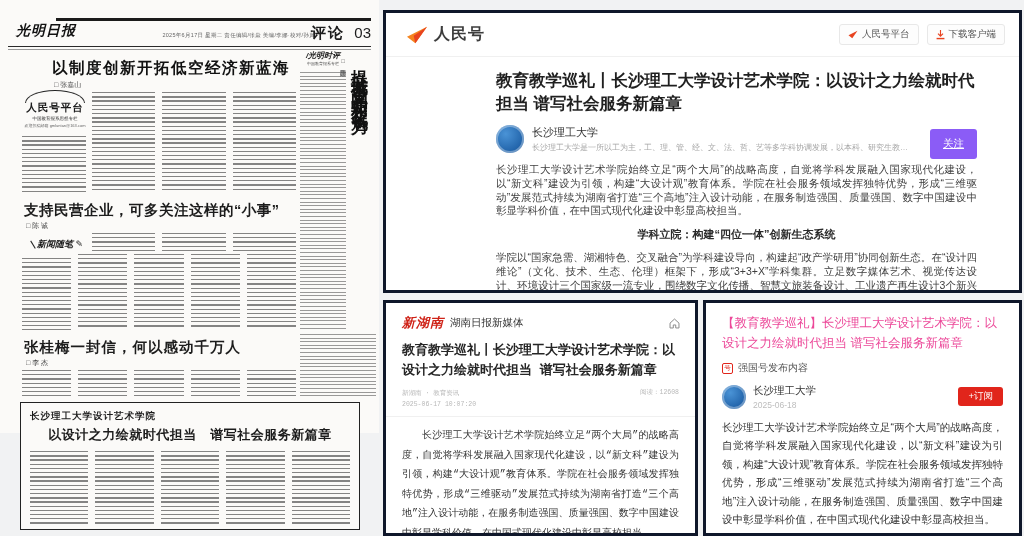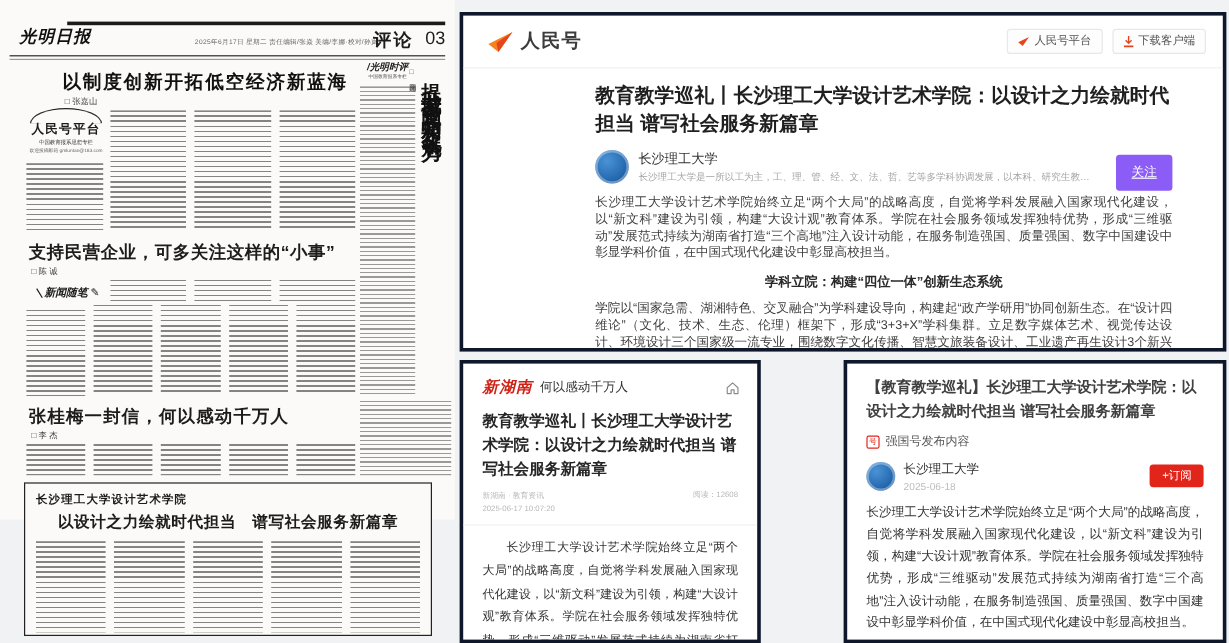--- a/index.html
+++ b/index.html
@@ -85,37 +85,37 @@
   .rmh-author .nm { font-size:11px; color:#333; }
   .rmh-author .ds { font-size:8px; color:#a5a5a5; margin-top:2px; white-space:nowrap;
     overflow:hidden; text-overflow:ellipsis; max-width:380px; }
   .followbtn { position:absolute; right:0; top:4px; background:#8b5cf6; color:#fff; font-size:10.5px;
     padding:8px 13px; border-radius:3px; cursor:pointer;text-decoration:underline; }
   .rmh-p { margin-top:10px; font-size:10.5px; color:#3e3e3e; line-height:1.32; text-align:justify; }
   .rmh-sub { margin-top:9px; text-align:center; font-size:11px; font-weight:800; color:#2a2a2a; }
   .rmh-p2 { margin-top:9px; }
 
   
-  #xhn { left:383px; top:300px; width:251px; height:236px;
-    font-family:Liberation Sans, sans-serif; }
+  #xhn { left:383px; top:300px; width:315px; height:236px;
+    font-family:Liberation Mono, monospace; }
   .xhn-head { display:flex; align-items:center; padding:11px 14px 0 16px; }
   .xhn-logo { font-style:italic; font-weight:bold; font-size:13px; color:#cf2318;
     letter-spacing:1px; cursor:pointer; }
   .xhn-sub { font-size:10.5px; color:#333; margin-left:6px; }
   .xhn-home { margin-left:auto; color:#888; cursor:pointer; display:flex; }
   .xhn-title { padding:9px 16px 0 16px; font-size:13px; font-weight:bold; color:#262626; line-height:1.55; }
   .xhn-meta { display:flex; padding:7px 16px 6px 16px; border-bottom:1px solid #f0f0f0; }
   .xhn-meta .l { font-size:6.5px; color:#b9b9b9; line-height:1.7; }
   .xhn-meta .r { margin-left:auto; font-size:6.5px; color:#b9b9b9; }
   .xhn-p { margin:9px 16px 0 16px; font-size:10px; color:#333; line-height:1.95;
     text-align:justify; text-indent:2em; }
 
   
   #qgh { left:703px; top:300px; width:319px; height:236px; }
-  .qgh-title { padding:10px 16px 0 16px; font-size:12.5px; font-weight:700; color:#404040; line-height:1.6; }
+  .qgh-title { padding:10px 16px 0 16px; font-size:12.5px; font-weight:400; color:#ec4899; line-height:1.6; }
   .qgh-tag { display:flex; align-items:center; gap:5px; padding:8px 25px 0 16px; }
   .qgh-tag .ic { width:11px; height:11px; border:1px solid #e1251b; border-radius:2px; color:#e1251b;
     font-size:6.5px; display:flex; align-items:center; justify-content:center; }
   .qgh-tag .tx { font-size:10px; color:#555; }
   .qgh-author { display:flex; align-items:center; padding:9px 16px 0 16px; position:relative; }
   .qgh-author .meta { margin-left:7px; }
   .qgh-author .nm { font-size:10.5px; color:#333; }
   .qgh-author .dt { font-size:8.5px; color:#bdbdbd; margin-top:2px; }
   .subbtn { position:absolute; right:16px; top:12px; background:#e1251b; color:#fff; font-size:9.5px;
     padding:3px 10px; border-radius:3px; cursor:pointer; }
@@ -238,21 +238,21 @@
     </div>
     <div class="rmh-p">长沙理工大学设计艺术学院始终立足“两个大局”的战略高度，自觉将学科发展融入国家现代化建设，以“新文科”建设为引领，构建“大设计观”教育体系。学院在社会服务领域发挥独特优势，形成“三维驱动”发展范式持续为湖南省打造“三个高地”注入设计动能，在服务制造强国、质量强国、数字中国建设中彰显学科价值，在中国式现代化建设中彰显高校担当。</div>
     <div class="rmh-sub">学科立院：构建“四位一体”创新生态系统</div>
     <div class="rmh-p rmh-p2">学院以“国家急需、湖湘特色、交叉融合”为学科建设导向，构建起“政产学研用”协同创新生态。在“设计四维论”（文化、技术、生态、伦理）框架下，形成“3+3+X”学科集群。立足数字媒体艺术、视觉传达设计、环境设计三个国家级一流专业，围绕数字文化传播、智慧文旅装备设计、工业遗产再生设计3个新兴交叉领域，形成面向产业需求的特色方向。依托国家一流课程、国家视频公开课、教育部产学合作协同育人项目平台以及全国人文社会科学普及基地等多个国家级与省级平台，围绕新技术、新方法建成21个高标准实验室，以及11个校企合作实践教育基地。作为湖南省首批产业学院之——现代媒体产业学院，在推动学科全方位、高质量发展方面走在</div>
   </div>
 </div>
 
 <div id="xhn" class="card">
   <div class="xhn-head">
     <span class="xhn-logo">新湖南</span>
-    <span class="xhn-sub">何以感动千万人</span>
+    <span class="xhn-sub">湖南日报新媒体</span>
     <span class="xhn-home">
       <svg width="13" height="13" viewBox="0 0 16 16">
           <path d="M2.5 7.5 L8 2.5 L13.5 7.5 V13.5 H9.5 V9.8 H6.5 V13.5 H2.5 Z" fill="none" stroke="#8a8a8a" stroke-width="1.2" stroke-linejoin="round"></path>
         </svg>
     </span>
   </div>
   <div class="xhn-title">教育教学巡礼丨长沙理工大学设计艺术学院：以设计之力绘就时代担当 谱写社会服务新篇章</div>
   <div class="xhn-meta">
     <div class="l">
       <div>新湖南 · 教育资讯</div>

